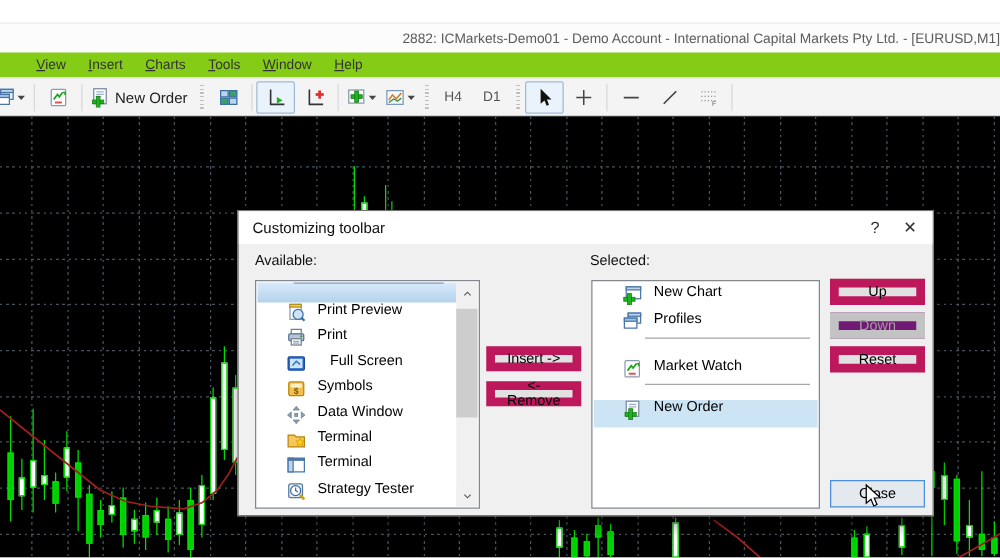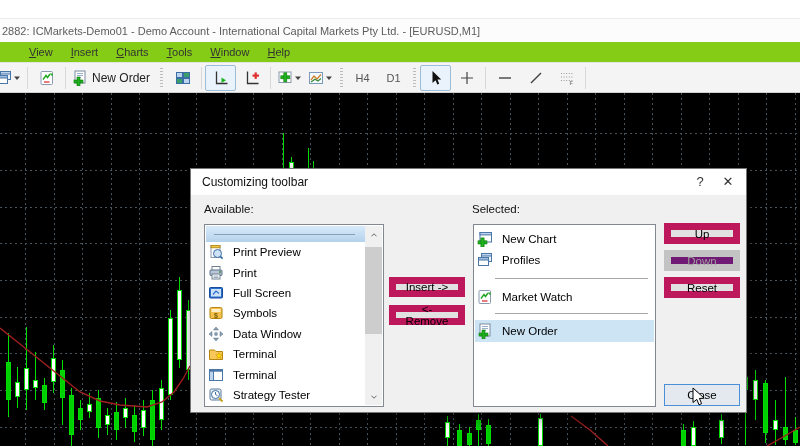--- a/index.html
+++ b/index.html
@@ -1,20 +1,20 @@
 <!DOCTYPE html>
 <html><head>
 <meta charset="utf-8">
 <style>
   html,body{margin:0;padding:0;background:#fff;}
   .screen{position:relative;width:800px;height:446px;background:#fff;overflow:hidden;
           font-family:"Liberation Sans",sans-serif;-webkit-font-smoothing:antialiased;}
   
   .titlebar{position:absolute;top:18px;left:0;right:0;height:24px;background:#fcfcfc;
-            border-top:1px solid #ececec;color:#5c5c5c;font-size:11px;line-height:24px;padding-left:2px;white-space:nowrap;}
+            border-top:1px solid #ececec;color:#5c5c5c;font-size:11px;line-height:24px;padding-left:2px;white-space:nowrap;text-align:right;}
   .menubar{position:absolute;top:42px;left:0;right:0;height:20px;background:#84cc16;padding-left:20px;}
   .menu-item{display:inline-block;padding:3px 9px;font-size:11px;color:#333;}
   .menu-item u{text-decoration:underline;}
   .toolbar{position:absolute;top:62px;left:0;right:0;height:31px;background:#f4f4f4;
            border-top:1px solid #e4e4e4;border-bottom:1px solid #cfcfcf;display:flex;align-items:center;padding-left:1px;box-sizing:border-box;}
   .tb-btn{height:24px;min-width:25px;display:flex;align-items:center;justify-content:center;gap:1px;
           border:1px solid transparent;border-radius:2px;padding:0 2px;}
   .tb-btn.pressed{background:#eaf3fb;border-color:#9cbcd8;}
   .tb-label{font-size:12px;color:#222;margin-left:3px;padding-right:3px;white-space:nowrap;}
   .tb-txt{font-size:11px;color:#555;padding:0 3px;}
@@ -37,21 +37,21 @@
   .ma-svg{position:absolute;left:0;top:0;z-index:2;}
   
   .dialog{position:absolute;left:190px;top:168px;width:557px;height:245px;background:#f0f0f0;
           border:1px solid #767676;box-shadow:3px 5px 14px rgba(0,0,0,.45);z-index:10;box-sizing:border-box;}
   .dlg-title{position:absolute;top:0;left:0;right:0;height:26px;background:#fff;}
   .dlg-title-text{position:absolute;left:11px;top:6px;font-size:12px;color:#101010;}
   .dlg-help{position:absolute;right:36px;top:3px;font-size:13px;color:#333;width:20px;height:20px;text-align:center;line-height:20px;}
   .dlg-x{position:absolute;right:7px;top:3px;font-size:13px;color:#333;width:22px;height:20px;text-align:center;line-height:20px;}
   .dlg-label{position:absolute;font-size:11.5px;color:#101010;}
   .listbox{position:absolute;background:#fff;border:1px solid #828790;box-sizing:border-box;}
-  .lb-row{position:absolute;left:1px;display:flex;align-items:center;padding-left:2px;font-size:11.5px;color:#000;box-sizing:border-box;}
+  .lb-row{position:absolute;left:1px;display:flex;padding-left:23px;font-size:11.5px;color:#000;box-sizing:border-box;}
   .lb-row .li-label{margin-left:9px;white-space:nowrap;}
   .lb-row.sel{background:#cde4f5;}
   .sep-glyph{flex:1;height:1px;background:#8ba0b5;margin:0 10px 0 6px;}
   .sel-sep{flex:1;height:1px;background:#a6a6a6;margin:0 6px 0 18px;}
   .scrollbar{position:absolute;right:1px;top:1px;bottom:1px;width:17px;background:#f0f0f0;z-index:3;}
   .sb-btn{position:absolute;left:0;width:17px;height:17px;display:flex;align-items:center;justify-content:center;background:#f0f0f0;}
   .sb-btn svg{width:10px;height:10px;display:block;}
   .sb-thumb{position:absolute;left:0;top:21px;width:17px;height:87px;background:#cdcdcd;}
   .btn{position:absolute;background:#e1e1e1;border:7px solid #be185d;font-size:11.5px;color:#000;
        display:flex;align-items:center;justify-content:center;box-sizing:border-box;font-family:inherit;}
@@ -398,21 +398,21 @@
               <rect x="4" y="1.5" width="8" height="4" fill="#fff" stroke="#708090"></rect>
               <rect x="2" y="5" width="12" height="5.5" rx="1" fill="#b8c6d8" stroke="#5a708a"></rect>
               <circle cx="12" cy="7" r="0.9" fill="#3a8a3a"></circle>
               <rect x="4" y="9" width="8" height="5" fill="#fff" stroke="#708090"></rect>
               <line x1="5.5" y1="11" x2="10.5" y2="11" stroke="#9ab"></line>
               <line x1="5.5" y1="12.5" x2="10.5" y2="12.5" stroke="#9ab"></line>
             </svg>
           </span>
           <span class="li-label">Print</span>
         </div>
-        <div class="lb-row" style="top: 57.8px; height: 20.4px; right: 18px;">
+        <div class="lb-row" style="top: 57.8px; height: 20.4px; right: 18px; gap: 10px;">
           <span class="icon16">
             <svg viewBox="0 0 16 16">
               <rect x="1.5" y="2.5" width="13" height="10.5" rx="1" fill="#2a6fce" stroke="#1a4a9a"></rect>
               <rect x="3" y="4" width="10" height="7.5" fill="#cfe3f7"></rect>
               <path d="M5 9.5 L8 6 L11 8.5" stroke="#2a6fce" fill="none" stroke-width="1.2"></path>
             </svg>
           </span>
           <span class="li-label">Full Screen</span>
         </div>
         <div class="lb-row" style="top: 78.2px; height: 20.4px; right: 18px;">

